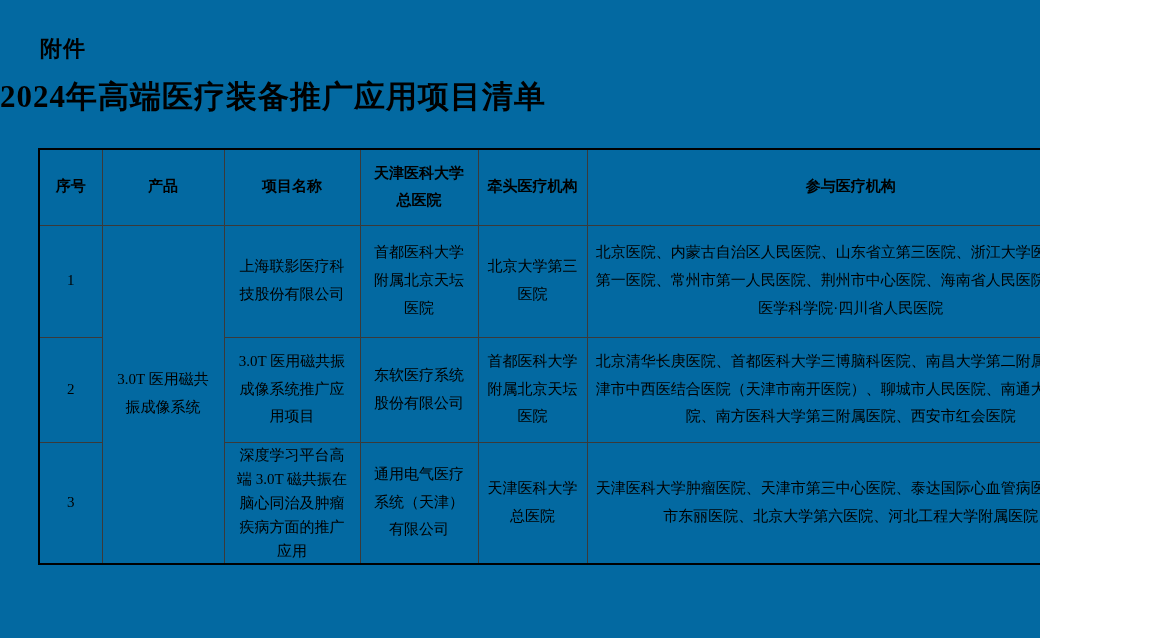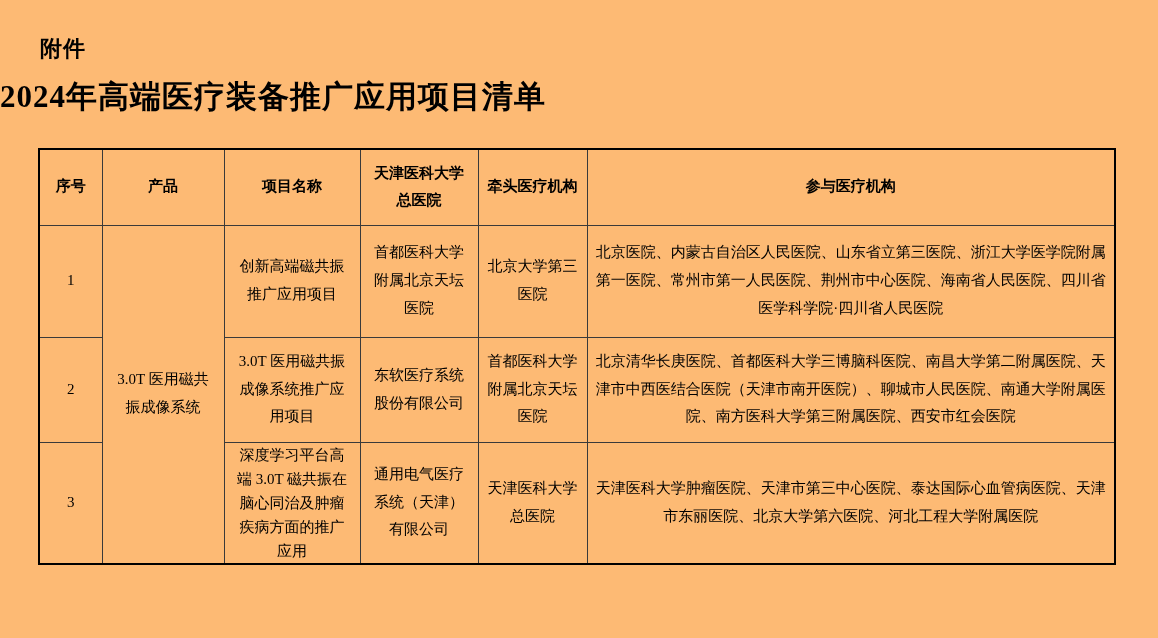--- a/index.html
+++ b/index.html
@@ -2,23 +2,23 @@
 <html><head>
 <meta charset="utf-8">
 <style>
   html, body {
     margin: 0;
     padding: 0;
     background: #ffffff;
   }
   .page {
     position: relative;
-    width: 1158px;
+    width: 1040px;
     height: 638px;
-    background: #fdba74;
+    background: #0369a1;
     color: #000000;
     font-family: "Liberation Serif", "DejaVu Serif", serif;
     overflow: hidden;
   }
   .attachment {
     position: absolute;
     left: 40px;
     top: 34px;
     font-size: 22px;
     font-weight: bold;
@@ -98,21 +98,21 @@
         <th class="prodm">产品</th>
         <th>项目名称</th>
         <th class="manu">天津医科大学总医院</th>
         <th class="lead">牵头医疗机构</th>
         <th>参与医疗机构</th>
       </tr>
 
       <tr class="r1">
         <td class="seq">1</td>
         <td class="prodm" rowspan="3">3.0T 医用磁共振成像系统</td>
-        <td class="proj">创新高端磁共振推广应用项目</td>
+        <td class="proj">上海联影医疗科技股份有限公司</td>
         <td class="manu">首都医科大学附属北京天坛医院</td>
         <td class="lead">北京大学第三医院</td>
         <td class="part">北京医院、内蒙古自治区人民医院、山东省立第三医院、浙江大学医学院附属第一医院、常州市第一人民医院、荆州市中心医院、海南省人民医院、四川省医学科学院·四川省人民医院</td>
       </tr>
 
       <tr class="r2">
         <td class="seq">2</td>
         <td class="proj">3.0T 医用磁共振成像系统推广应用项目</td>
         <td class="manu">东软医疗系统股份有限公司</td>
         <td class="lead">首都医科大学附属北京天坛医院</td>

